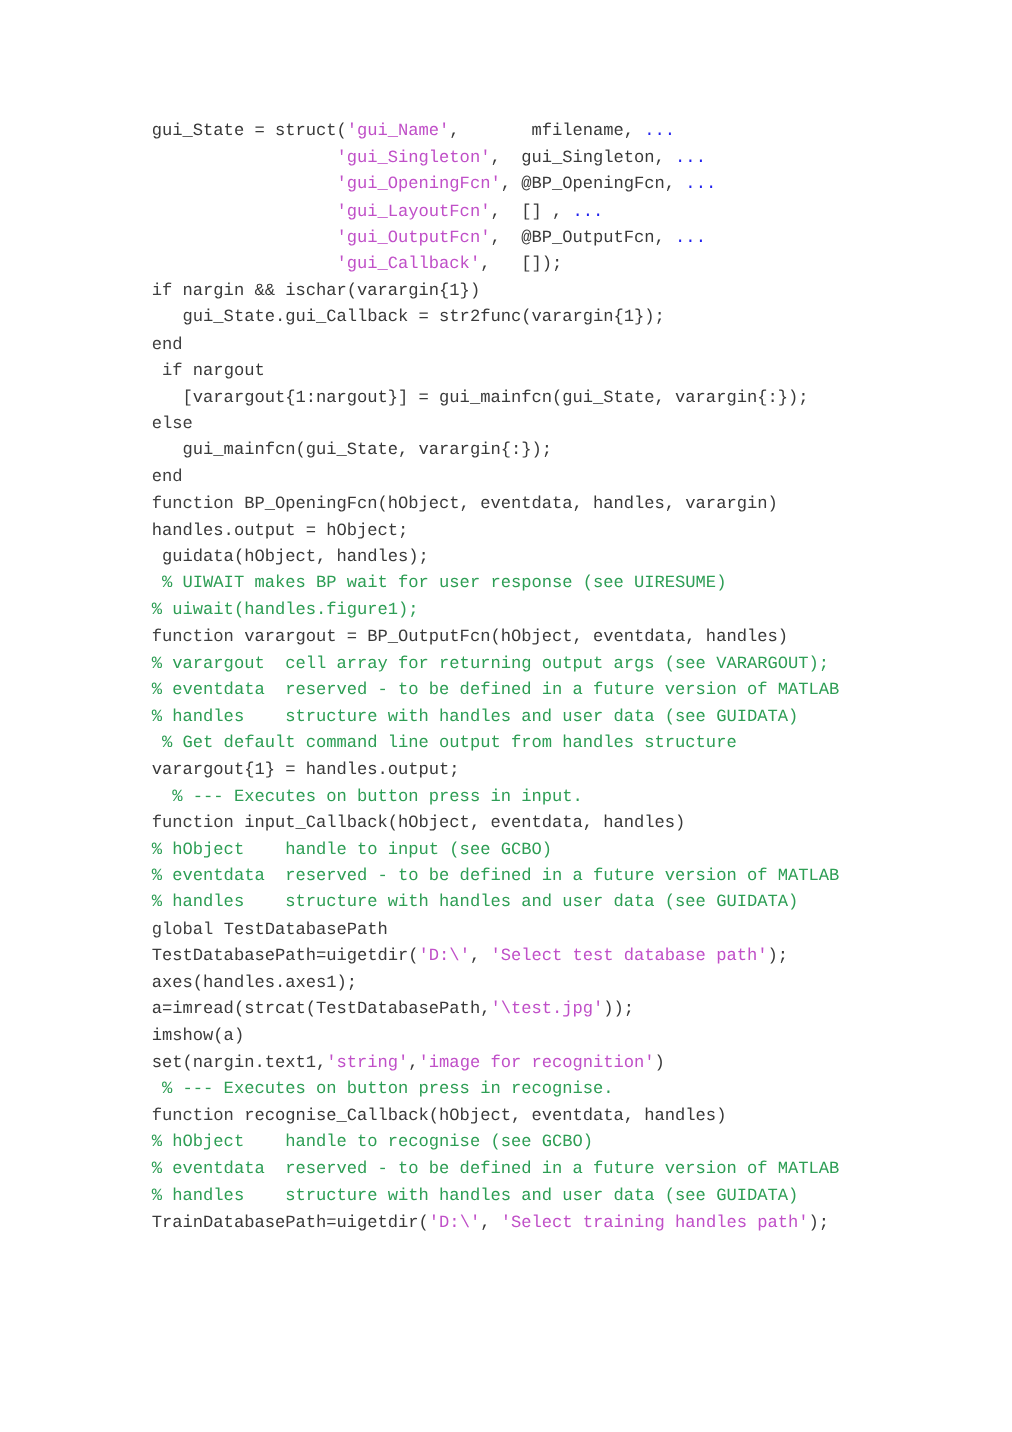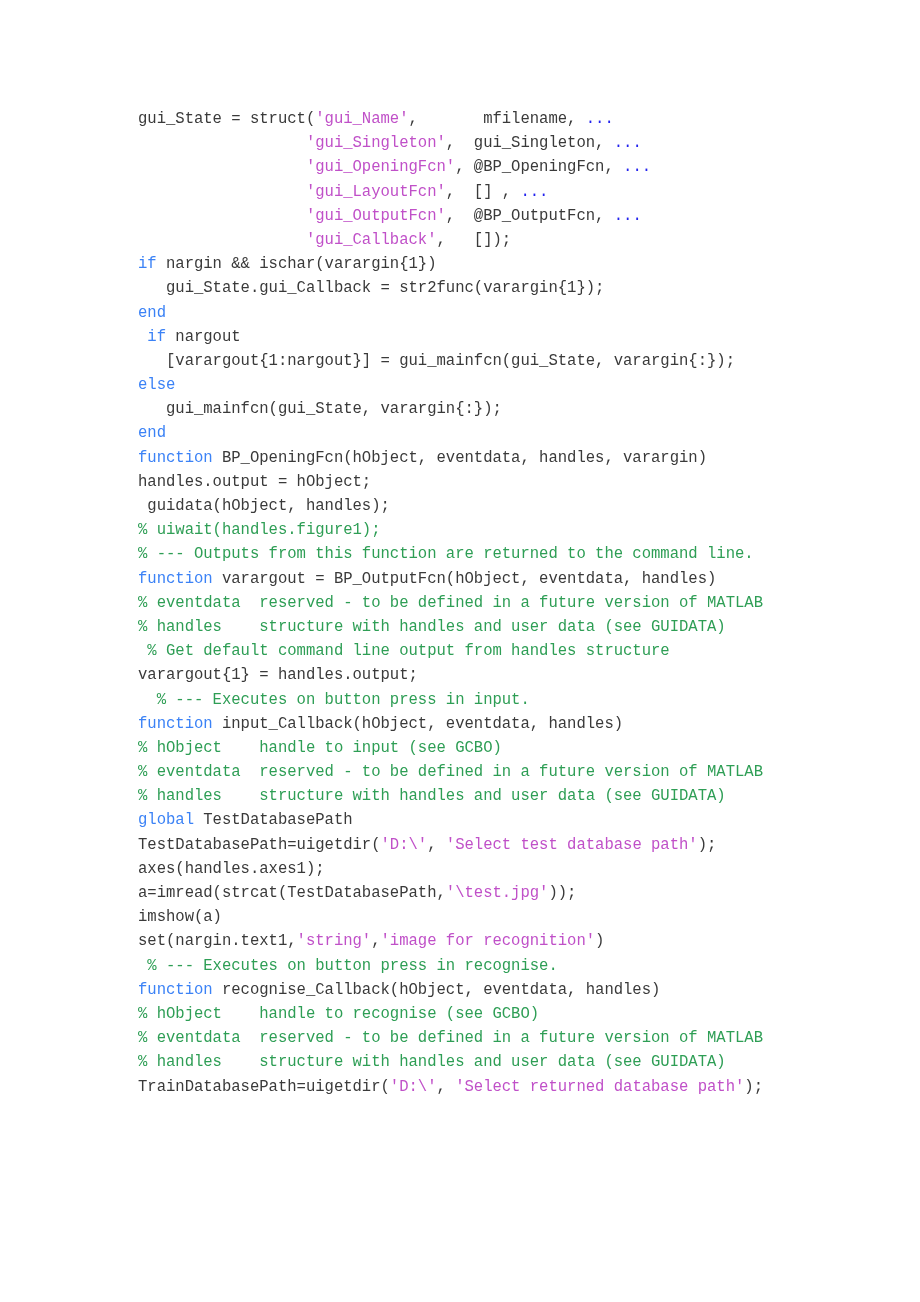--- a/index.html
+++ b/index.html
@@ -33,21 +33,21 @@
   .code-line {
     font-family: "Liberation Mono", "DejaVu Sans Mono", monospace;
     font-size: 15.6px;
     line-height: 24.2px;
     height: 24.2px;
     white-space: pre;
     letter-spacing: -0.03px;
     color: #3a3a3a;
   }
   .tok-plain   { color: #3a3a3a; }
-  .tok-keyword { color: #3b82f6; text-align: right; }
+  .tok-keyword { color: #404040; text-align: right; }
   .tok-comment { color: #2e9e55; }
   .tok-string  { color: #c050c8; }
   .tok-cont    { color: #2222ee; }
 </style>
 </head>
 <body>
 
 <div id="page">
   <div id="code-listing">
       <div class="code-line"><span class="tok-plain">gui_State = struct(</span><span class="tok-string">'gui_Name'</span><span class="tok-plain">,       mfilename, </span><span class="tok-cont">...</span></div>
@@ -60,38 +60,39 @@
       <div class="code-line"><span class="tok-plain">   gui_State.gui_Callback = str2func(varargin{1});</span></div>
       <div class="code-line"><span class="tok-keyword">end</span></div>
       <div class="code-line"><span class="tok-plain"> </span><span class="tok-keyword">if</span><span class="tok-plain"> nargout</span></div>
       <div class="code-line"><span class="tok-plain">   [varargout{1:nargout}] = gui_mainfcn(gui_State, varargin{:});</span></div>
       <div class="code-line"><span class="tok-keyword">else</span></div>
       <div class="code-line"><span class="tok-plain">   gui_mainfcn(gui_State, varargin{:});</span></div>
       <div class="code-line"><span class="tok-keyword">end</span></div>
       <div class="code-line"><span class="tok-keyword">function</span><span class="tok-plain"> BP_OpeningFcn(hObject, eventdata, handles, varargin)</span></div>
       <div class="code-line"><span class="tok-plain">handles.output = hObject;</span></div>
       <div class="code-line"><span class="tok-plain"> guidata(hObject, handles);</span></div>
+      <div class="code-line"><span class="tok-comment"> % UIWAIT makes BP wait for user response (see UIRESUME)</span></div>
       <div class="code-line"><span class="tok-comment">% uiwait(handles.figure1);</span></div>
-      <div class="code-line"><span class="tok-comment">% --- Outputs from this function are returned to the command line.</span></div>
       <div class="code-line"><span class="tok-keyword">function</span><span class="tok-plain"> varargout = BP_OutputFcn(hObject, eventdata, handles)</span></div>
+      <div class="code-line"><span class="tok-comment">% varargout  cell array for returning output args (see VARARGOUT);</span></div>
       <div class="code-line"><span class="tok-comment">% eventdata  reserved - to be defined in a future version of MATLAB</span></div>
       <div class="code-line"><span class="tok-comment">% handles    structure with handles and user data (see GUIDATA)</span></div>
       <div class="code-line"><span class="tok-comment"> % Get default command line output from handles structure</span></div>
       <div class="code-line"><span class="tok-plain">varargout{1} = handles.output;</span></div>
       <div class="code-line"><span class="tok-comment">  % --- Executes on button press in input.</span></div>
       <div class="code-line"><span class="tok-keyword">function</span><span class="tok-plain"> input_Callback(hObject, eventdata, handles)</span></div>
       <div class="code-line"><span class="tok-comment">% hObject    handle to input (see GCBO)</span></div>
       <div class="code-line"><span class="tok-comment">% eventdata  reserved - to be defined in a future version of MATLAB</span></div>
       <div class="code-line"><span class="tok-comment">% handles    structure with handles and user data (see GUIDATA)</span></div>
       <div class="code-line"><span class="tok-keyword">global</span><span class="tok-plain"> TestDatabasePath</span></div>
       <div class="code-line"><span class="tok-plain">TestDatabasePath=uigetdir(</span><span class="tok-string">'D:\'</span><span class="tok-plain">, </span><span class="tok-string">'Select test database path'</span><span class="tok-plain">);</span></div>
       <div class="code-line"><span class="tok-plain">axes(handles.axes1);</span></div>
       <div class="code-line"><span class="tok-plain">a=imread(strcat(TestDatabasePath,</span><span class="tok-string">'\test.jpg'</span><span class="tok-plain">));</span></div>
       <div class="code-line"><span class="tok-plain">imshow(a)</span></div>
       <div class="code-line"><span class="tok-plain">set(nargin.text1,</span><span class="tok-string">'string'</span><span class="tok-plain">,</span><span class="tok-string">'image for recognition'</span><span class="tok-plain">)</span></div>
       <div class="code-line"><span class="tok-comment"> % --- Executes on button press in recognise.</span></div>
       <div class="code-line"><span class="tok-keyword">function</span><span class="tok-plain"> recognise_Callback(hObject, eventdata, handles)</span></div>
       <div class="code-line"><span class="tok-comment">% hObject    handle to recognise (see GCBO)</span></div>
       <div class="code-line"><span class="tok-comment">% eventdata  reserved - to be defined in a future version of MATLAB</span></div>
       <div class="code-line"><span class="tok-comment">% handles    structure with handles and user data (see GUIDATA)</span></div>
-      <div class="code-line"><span class="tok-plain">TrainDatabasePath=uigetdir(</span><span class="tok-string">'D:\'</span><span class="tok-plain">, </span><span class="tok-string">'Select returned database path'</span><span class="tok-plain">);</span></div>
+      <div class="code-line"><span class="tok-plain">TrainDatabasePath=uigetdir(</span><span class="tok-string">'D:\'</span><span class="tok-plain">, </span><span class="tok-string">'Select training handles path'</span><span class="tok-plain">);</span></div>
     </div>
 </div>
 
 </body></html>

